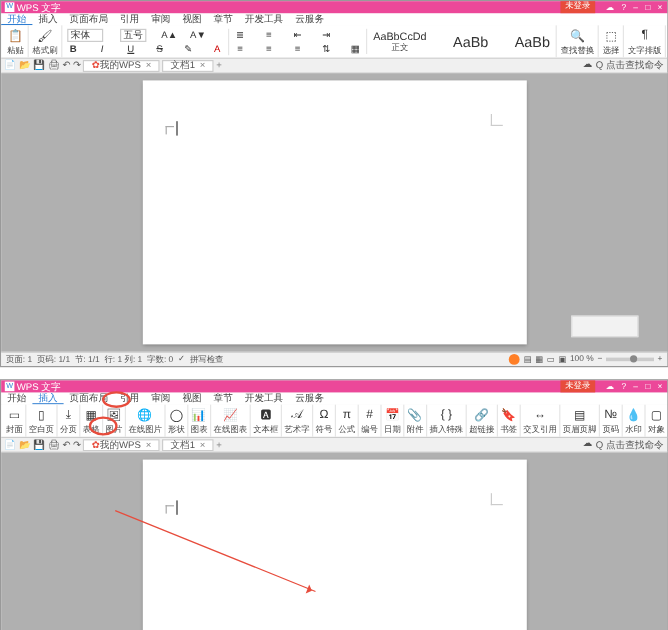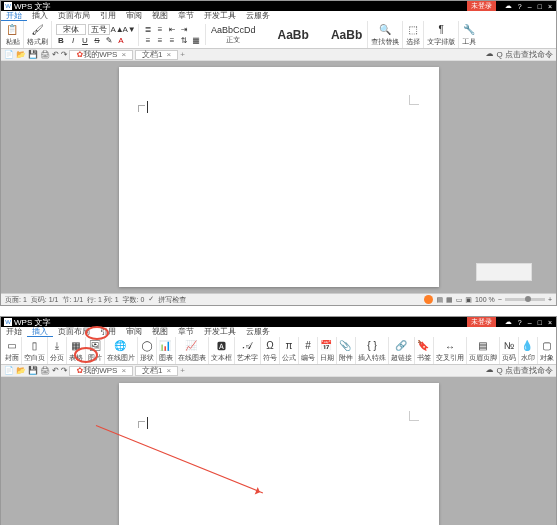--- a/index.html
+++ b/index.html
@@ -13,21 +13,21 @@
   .app-window {
     width: 557px;
     border: 1px solid #999;
     background: #f5f5f5;
     position: relative;
     margin-bottom: 10px;
   }
   
   .titlebar {
     height: 10px;
-    background: #000000;
+    background: #ec4899;
     display: flex;
     align-items: center;
     position: relative;
   }
   .titlebar-left {
     display: flex;
     align-items: center;
     gap: 2px;
     padding-left: 3px;
   }
@@ -121,24 +121,23 @@
   }
   .font-group {
     display: flex;
     flex-direction: column;
     gap: 1px;
     padding: 0 4px;
     border-right: 1px solid #e5e5e5;
   }
   .font-row {
     display: flex;
-    gap: 2px;
+    gap: 14px;
     align-items: center;
     font-size: 8px;
-    text-align: center;
   }
   .font-select {
     border: 1px solid #ccc;
     padding: 0 2px;
     font-size: 8px;
     min-width: 30px;
     height: 11px;
     line-height: 9px;
   }
   .mini-btn {
@@ -148,21 +147,21 @@
     justify-content: center;
     font-size: 8px;
   }
   .style-preview {
     display: flex;
     flex-direction: column;
     align-items: center;
     padding: 0 2px;
     font-size: 11px;
   }
-  .style-preview .big { font-size: 12px; font-weight: bold; }
+  .style-preview .big { font-size: 12px; }
   
   .quickbar {
     height: 12px;
     background: #f0f0f0;
     display: flex;
     align-items: center;
     padding: 0 3px;
     gap: 2px;
     border-bottom: 1px solid #ddd;
   }

